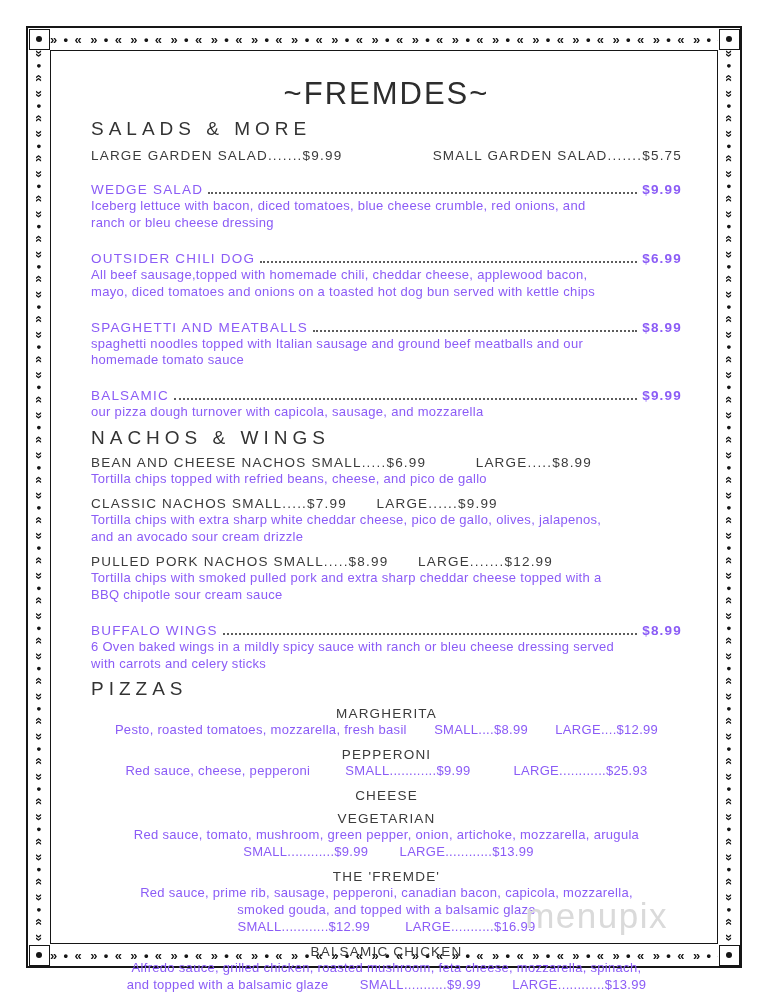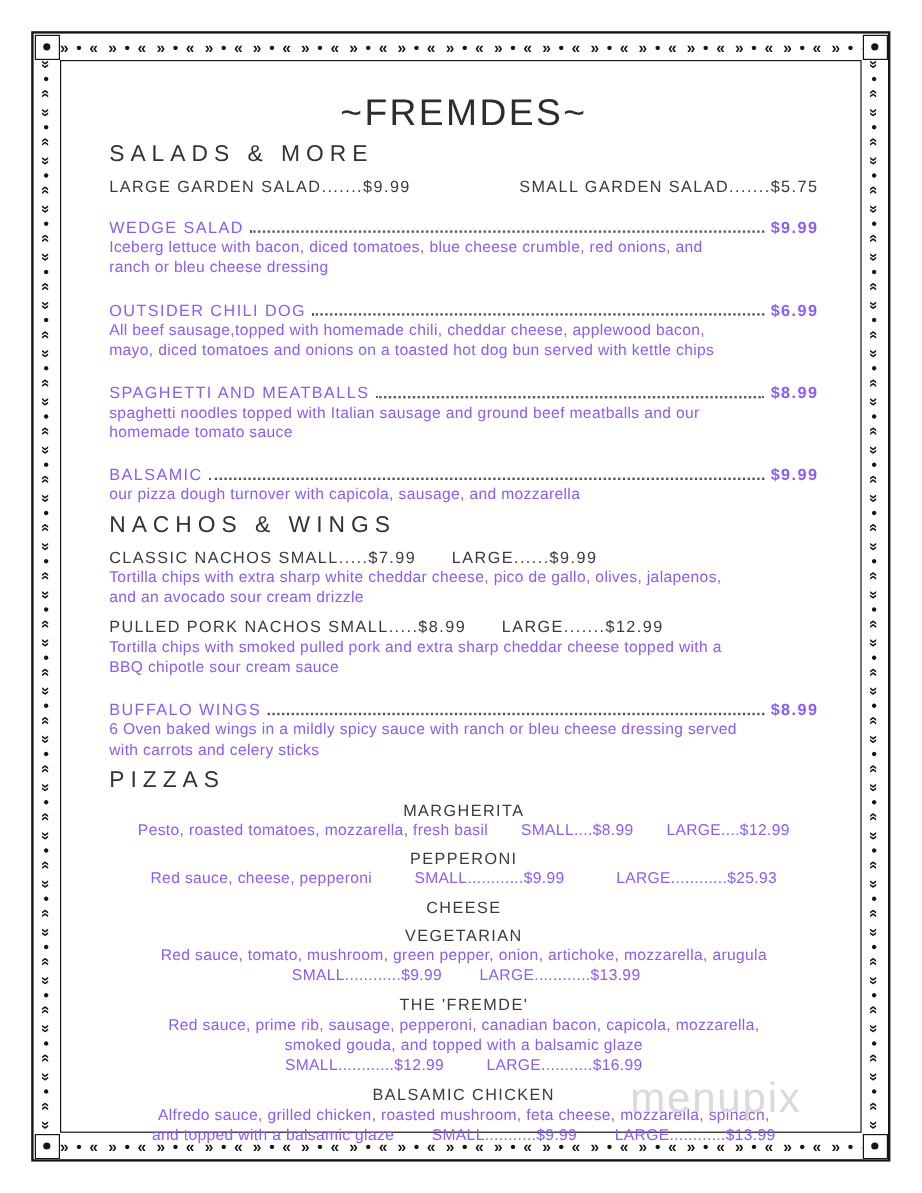--- a/index.html
+++ b/index.html
@@ -164,20 +164,24 @@
     <div class="name-row">
       <span>BALSAMIC</span>
       <span class="dots"></span>
       <span class="price">$9.99</span>
     </div>
     <div class="desc">our pizza dough turnover with capicola, sausage, and mozzarella</div>
   </div>
 
   <div class="section-header">NACHOS &amp; WINGS</div>
 
+  <div>
+    <div class="name-line" style="margin-top:2px">BEAN AND CHEESE NACHOS SMALL.....$6.99          LARGE.....$8.99</div>
+    <div class="desc">Tortilla chips topped with refried beans, cheese, and pico de gallo</div>
+  </div>
 
   <div>
     <div class="name-line">CLASSIC NACHOS SMALL.....$7.99      LARGE......$9.99</div>
     <div class="desc">Tortilla chips with extra sharp white cheddar cheese, pico de gallo, olives, jalapenos,
 and an avocado sour cream drizzle</div>
   </div>
 
   <div>
     <div class="name-line">PULLED PORK NACHOS SMALL.....$8.99      LARGE.......$12.99</div>
     <div class="desc">Tortilla chips with smoked pulled pork and extra sharp cheddar cheese topped with a

